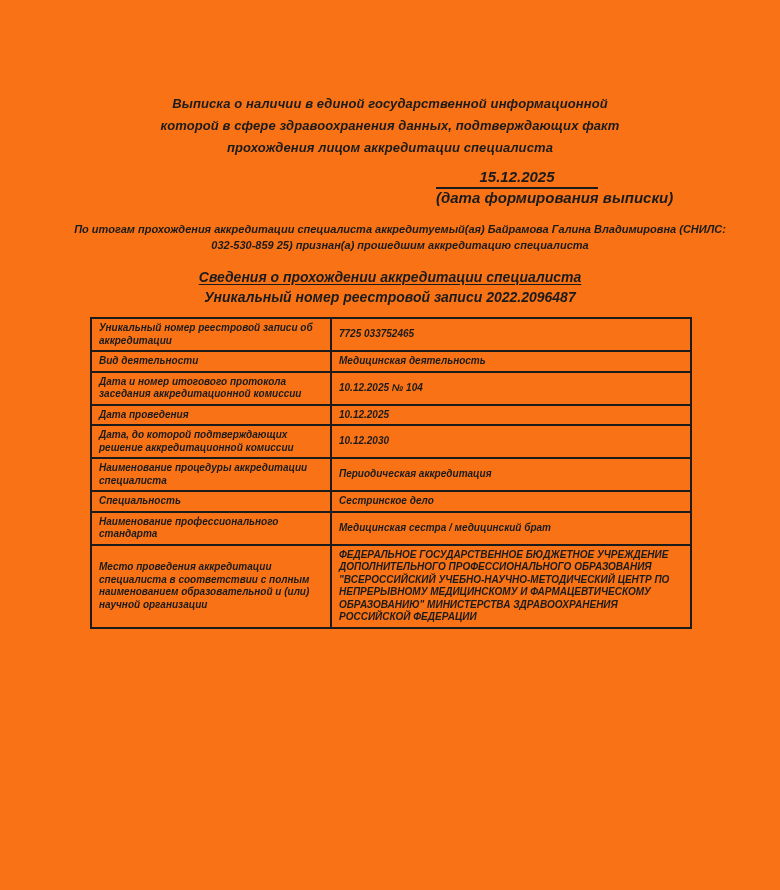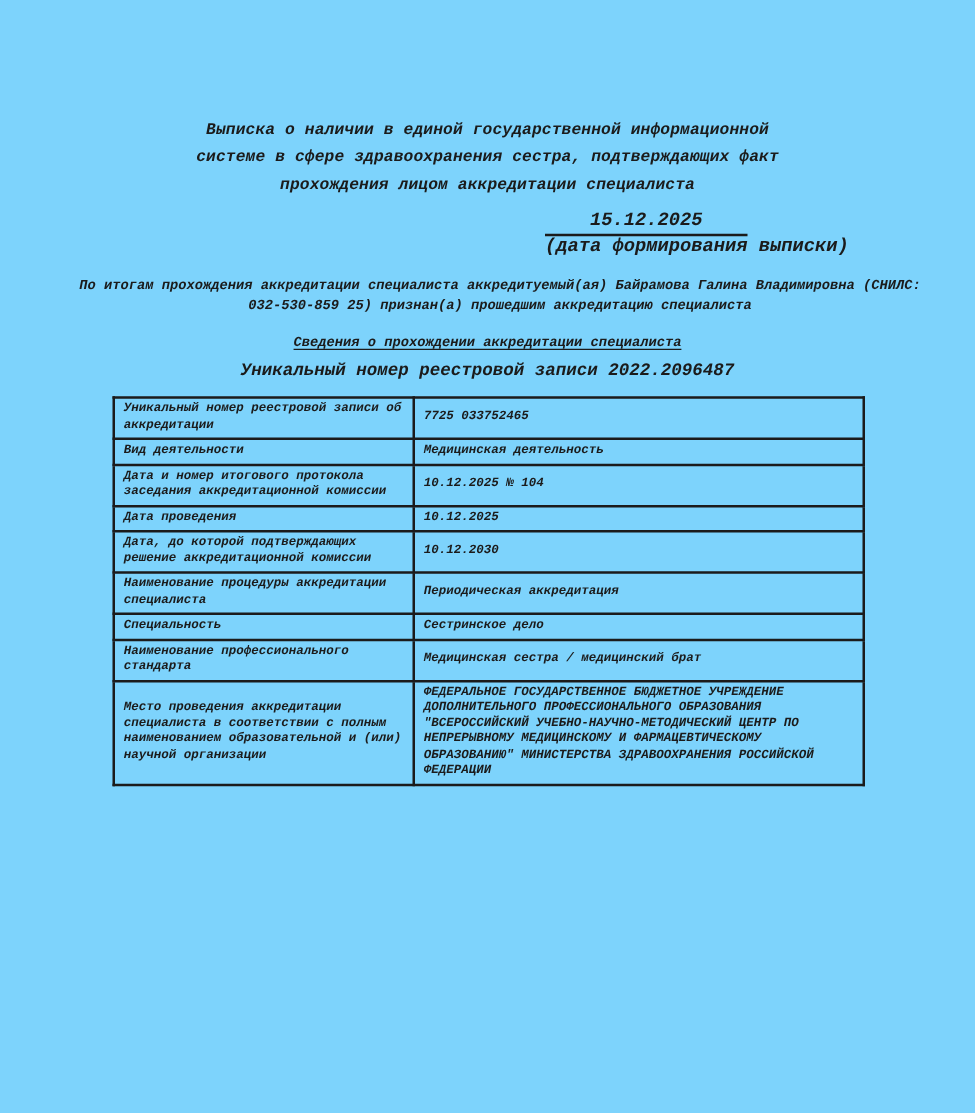--- a/index.html
+++ b/index.html
@@ -4,22 +4,22 @@
 <style>
   html, body {
     margin: 0;
     padding: 0;
     background: #ffffff;
   }
   .page {
     position: relative;
     width: 780px;
     height: 890px;
-    background: #7dd3fc;
-    font-family: Liberation Mono, monospace;
+    background: #f97316;
+    font-family: Liberation Sans, sans-serif;
     font-style: italic;
     font-weight: 700;
     color: #1b1b1b;
     overflow: hidden;
   }
   .doc-title {
     position: absolute;
     top: 93px;
     left: 0;
     width: 780px;
@@ -56,21 +56,21 @@
     text-align: center;
     font-size: 11px;
     line-height: 16px;
   }
   .section-heading {
     position: absolute;
     top: 269px;
     left: 0;
     width: 780px;
     text-align: center;
-    font-size: 11px;
+    font-size: 14px;
     text-decoration: underline;
     text-underline-offset: 2px;
   }
   .registry-heading {
     position: absolute;
     top: 289px;
     left: 0;
     width: 780px;
     text-align: center;
     font-size: 14px;
@@ -96,21 +96,21 @@
   td.cell-label { }
   td.cell-value { }
 </style>
 </head>
 <body>
 
 <div class="page">
 
   <div class="doc-title">
     <div>Выписка о наличии в единой государственной информационной</div>
-    <div>системе в сфере здравоохранения сестра, подтверждающих факт</div>
+    <div>которой в сфере здравоохранения данных, подтверждающих факт</div>
     <div>прохождения лицом аккредитации специалиста</div>
   </div>
 
   <div class="date-block">
     <span class="date-value">15.12.2025</span>
     <span class="date-caption">(дата формирования выписки)</span>
   </div>
 
   <div class="intro">
     <div>По итогам прохождения аккредитации специалиста аккредитуемый(ая) Байрамова Галина Владимировна (СНИЛС:</div>

